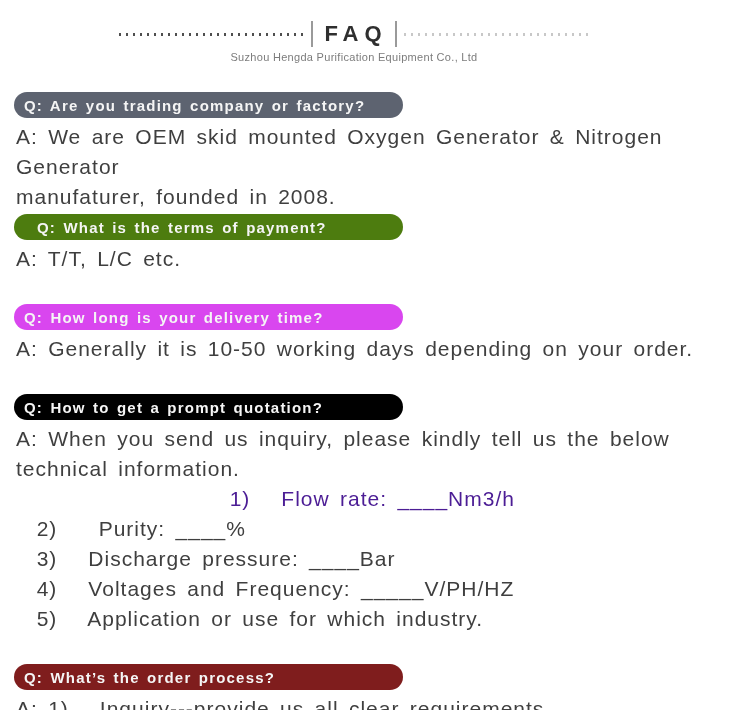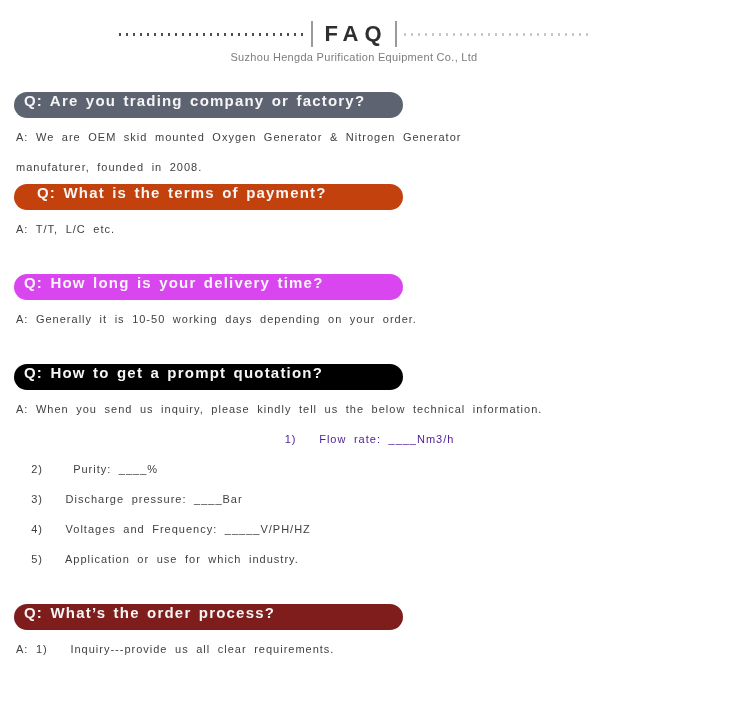--- a/index.html
+++ b/index.html
@@ -55,31 +55,31 @@
   #sections { margin: 26px 0 0 14px; }
   .section { margin-top: 30px; }
   .section:nth-child(1) { margin-top: 0; }
   .section:nth-child(2) { margin-top: 2px; }
   .pill {
     width: 389px;
     height: 26px;
     box-sizing: border-box;
     border-radius: 13px;
     display: flex;
-    align-items: flex-start;
+    align-items: center;
     padding-left: 10px;
     margin-bottom: 4px;
     font-size: 15px;
     font-weight: bold;
     letter-spacing: 1.2px;
     word-spacing: 2px;
   }
   .section:nth-child(2) .pill { padding-left: 23px; }
   .answer-line {
-    font-size: 11px;
+    font-size: 21px;
     line-height: 30px;
     letter-spacing: 1px;
     word-spacing: 3.5px;
     white-space: pre-wrap;
     padding-left: 2px;
   }
 </style>
 </head>
 <body>
 
@@ -98,21 +98,21 @@
 
   <div id="sections">
       <div class="section">
         <div class="pill" style="background: rgb(93, 99, 112); color: rgb(245, 245, 245);">
           <span>Q: Are you trading company or factory?</span>
         </div>
         <div class="answer-line" style="color: rgb(63, 63, 63);">A: We are OEM skid mounted Oxygen Generator &amp; Nitrogen Generator</div>
         <div class="answer-line" style="color: rgb(63, 63, 63);">manufaturer, founded in 2008.</div>
       </div>
       <div class="section">
-        <div class="pill" style="background: #c2410c; color: rgb(245, 245, 245);">
+        <div class="pill" style="background: #4d7c0f; color: rgb(245, 245, 245);">
           <span>Q: What is the terms of payment?</span>
         </div>
         <div class="answer-line" style="color: rgb(63, 63, 63);">A: T/T, L/C etc.</div>
       </div>
       <div class="section">
         <div class="pill" style="background: #d946ef; color: rgb(245, 245, 245);">
           <span>Q: How long is your delivery time?</span>
         </div>
         <div class="answer-line" style="color: rgb(63, 63, 63);">A: Generally it is 10-50 working days depending on your order.</div>
       </div>

